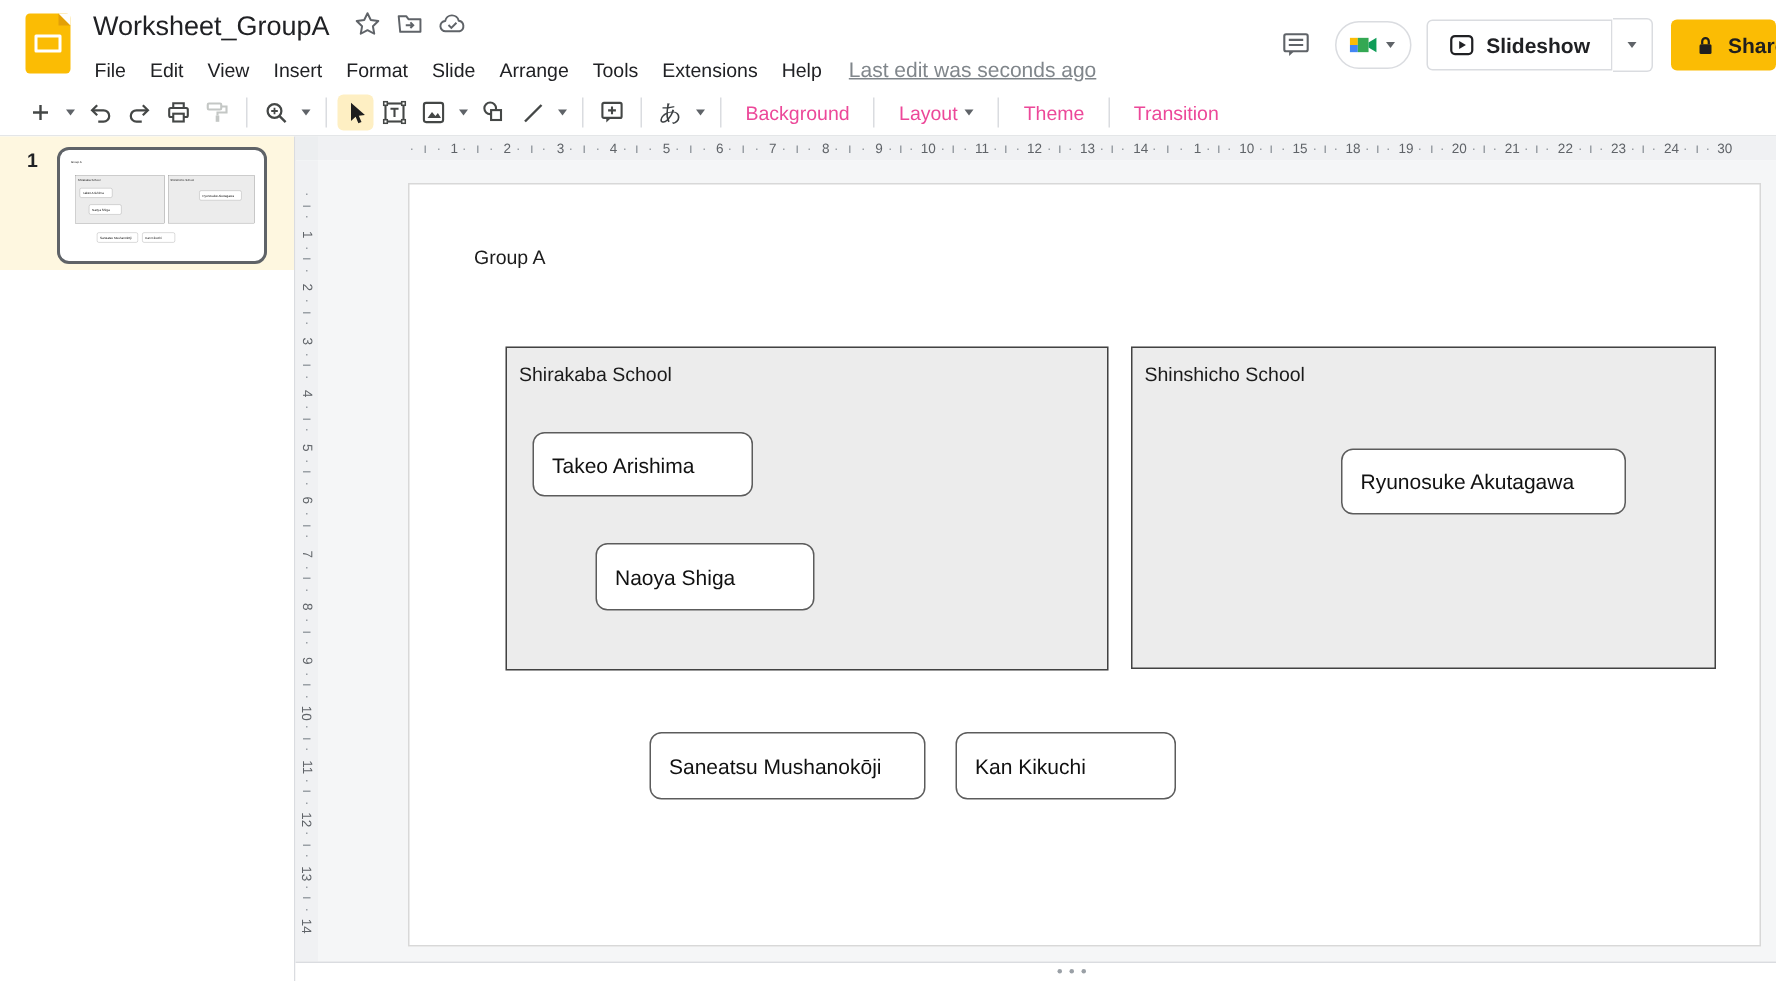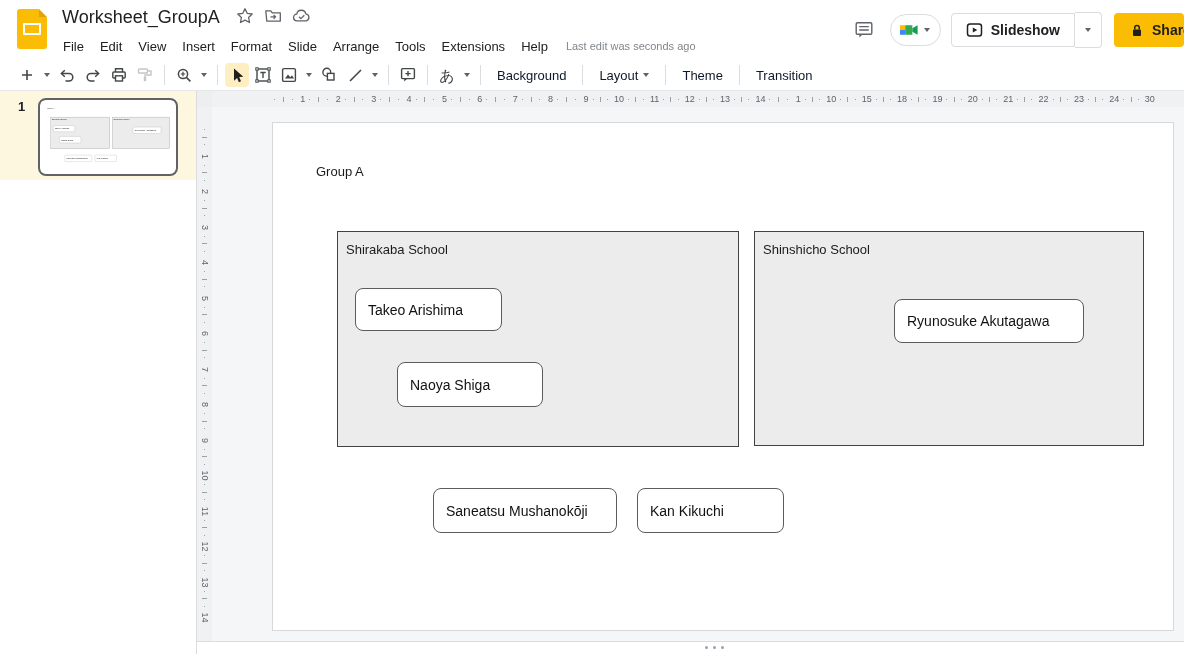--- a/index.html
+++ b/index.html
@@ -12,36 +12,36 @@
   .logo{position:absolute;left:17px;top:9px;width:30px;height:40px;background:#fbbc04;border-radius:3px;}
   .logo .fold{position:absolute;right:0;top:0;width:0;height:0;border-left:8px solid transparent;border-top:8px solid #fff;}
   .logo .fold2{position:absolute;right:0;top:0;width:0;height:0;border-right:8px solid transparent;border-bottom:8px solid #e3a008;transform:translateY(0);}
   .logo .inner{position:absolute;left:6px;top:14px;width:14px;height:8px;border:2.5px solid #fff;border-radius:1px;}
   .tblock{position:absolute;left:62px;top:7px;}
   .trow{display:flex;align-items:flex-start;gap:10px;height:26px;}
   .doctitle{font-size:18px;color:#202124;}
   .docicons{display:flex;align-items:center;gap:10px;margin-left:6px;}
   .menubar{display:flex;align-items:center;height:24px;margin-top:1px;margin-left:-7px;}
   .menubar .mitem{font-size:13px;color:#202124;padding:3px 8px;border-radius:4px;cursor:default;}
-  .lastedit{font-size:11px;color:#80868b;margin-left:10px;white-space:nowrap;}
+  .lastedit{font-size:14px;color:#80868b;text-decoration:underline;margin-left:10px;white-space:nowrap;}
   .hright{position:absolute;right:0;top:0;height:60px;display:flex;align-items:center;}
   .iconbtn{display:flex;align-items:center;justify-content:center;width:40px;height:40px;border-radius:50%;}
   .meetbtn{display:flex;align-items:center;gap:4px;border:1px solid #dadce0;border-radius:16px;height:30px;padding:0 10px 0 8px;margin:0 10px 0 6px;background:#fff;}
   .ssbtn{display:flex;align-items:center;gap:8px;border:1px solid #dadce0;border-radius:4px 0 0 4px;height:34px;padding:16px 14px;background:#fff;font-size:14px;font-weight:700;color:#202124;}
   .sscaret{display:flex;align-items:center;justify-content:center;border:1px solid #dadce0;border-left:none;border-radius:0 4px 4px 0;height:34px;width:26px;background:#fff;}
   .sharebtn{display:flex;align-items:center;gap:8px;background:#fbbc04;border-radius:4px;height:34px;padding:0 16px;margin-left:12px;font-size:14px;font-weight:700;color:#1f1f1f;width:70px;flex:none;}
   .caret{width:0;height:0;border-left:3.5px solid transparent;border-right:3.5px solid transparent;border-top:4px solid #5f6368;}
 
   
   .toolbar{position:absolute;left:0;top:60px;width:1184px;height:31px;background:#fff;border-bottom:1px solid #e4e6e8;display:flex;align-items:center;padding-left:14px;box-sizing:border-box;}
   .tbtn{display:flex;align-items:center;justify-content:center;height:24px;min-width:24px;border-radius:4px;margin:0 1px;}
   .tbtn.sel{background:#feefc3;}
   .tcaret{display:flex;align-items:center;justify-content:center;width:14px;height:24px;}
   .tsep{width:1px;height:20px;background:#dadce0;margin:0 6px;flex:none;}
-  .ttext{font-size:13px;color:#0f172a;padding:4px 10px;border-radius:4px;display:flex;align-items:center;gap:5px;}
+  .ttext{font-size:13px;color:#ec4899;padding:4px 10px;border-radius:4px;display:flex;align-items:center;gap:5px;}
   .ja{font-size:15px;color:#3c4043;line-height:1;}
 
   
   .workspace{position:absolute;left:0;top:91px;width:1184px;height:563px;display:flex;}
   .filmstrip{position:relative;width:196px;height:100%;background:#fff;border-right:1px solid #dadce0;flex:none;}
   .stripsel{position:absolute;left:0;top:0;width:196px;height:89px;background:#fef7e0;}
   .snum{position:absolute;left:18px;top:8px;font-size:13px;font-weight:700;color:#202124;}
   .thumb{position:absolute;left:38px;top:7px;width:136px;height:74px;background:#fff;border:2px solid #5f6368;border-radius:8px;overflow:hidden;}
   .thumb-canvas{position:absolute;left:1px;top:1px;width:133px;height:71px;overflow:hidden;}
 

